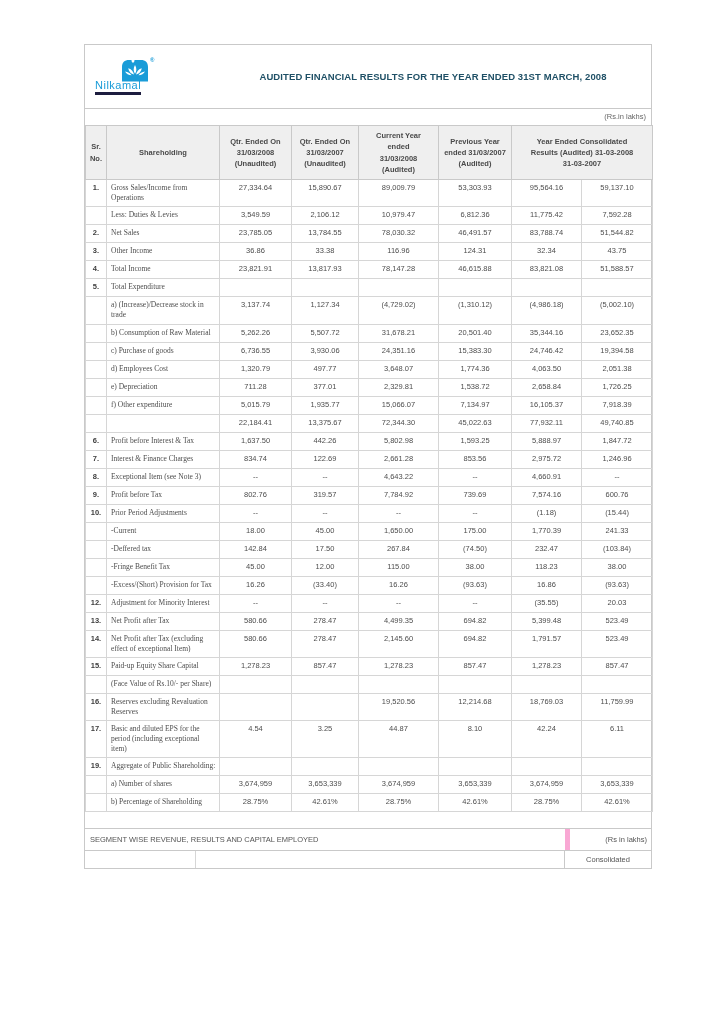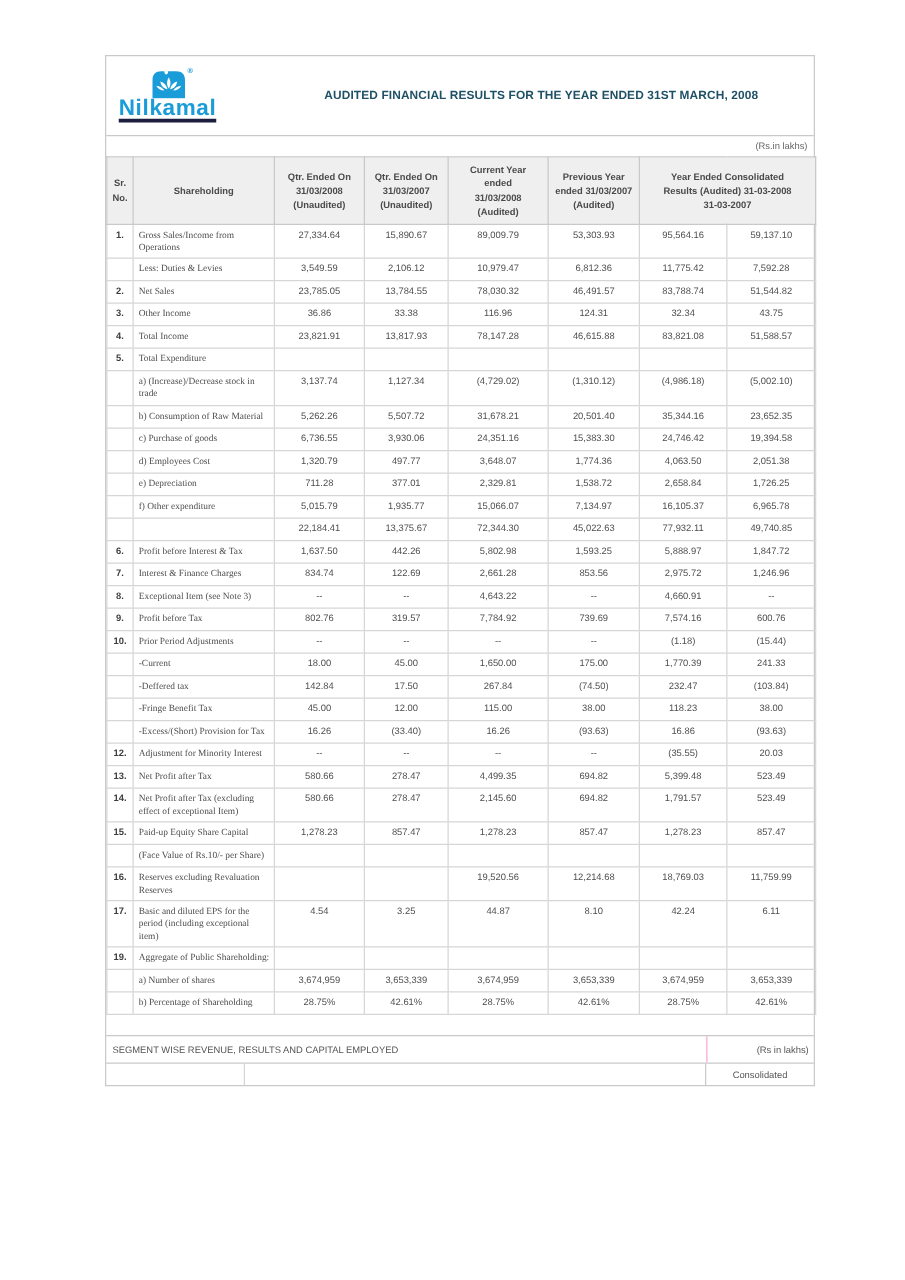--- a/index.html
+++ b/index.html
@@ -14,21 +14,21 @@
   }
   
   .doc-header {
     height:64px; display:flex; align-items:center;
     border-bottom:1px solid #c9c9c9; padding:0 10px; box-sizing:border-box;
   }
   .logo { width:122px; display:flex; flex-direction:column; align-items:flex-start; }
   .logo-top { display:flex; align-items:flex-start; margin-left:26px; }
   .reg { font-size:6px; color:#1a9cd8; margin-left:1px; margin-top:-1px; font-weight:bold; }
   .logo-text {
-    font-size:18px; font-weight:bold; color:#1a9cd8; letter-spacing:0.5px;
+    font-size:11px; font-weight:normal; color:#1a9cd8; letter-spacing:0.5px;
     border-bottom:3px solid #1d1d3f; padding-bottom:0px; line-height:1.05; margin-top:-2px;
   }
   .title {
     flex:1; text-align:center; font-size:9.5px; font-weight:bold;
     color:#1f5066; letter-spacing:0.1px; padding-left:8px;
   }
   
   .units-row {
     height:16px; line-height:16px; text-align:right; padding-right:5px;
     font-size:7.5px; color:#666;
@@ -47,21 +47,21 @@
     overflow:hidden;
   }
   .fin-table td.sr { font-weight:bold; color:#3d3d3d; text-align:center; padding-left:1px; padding-right:1px; }
   .fin-table td.part { text-align:left; padding-left:4px;font-family:Liberation Serif, serif; }
   .fin-table td.val { text-align:center; }
   
   .gap-row { height:16px; border-bottom:1px solid #c9c9c9; }
   .segment-bar { display:flex; height:21px; align-items:stretch; border-bottom:1px solid #c9c9c9; }
   .seg-title { flex:1; display:flex; align-items:center; padding-left:5px; font-size:7.5px; color:#555; }
   .seg-units {
-    width:86px; box-sizing:border-box; border-left:1px solid #f9a8d4;
+    width:86px; box-sizing:border-box; border-left:5px solid #f9a8d4;
     display:flex; align-items:center; justify-content:flex-end;
     padding-right:4px; font-size:7.5px; color:#555;
   }
   .consol-row { display:flex; height:17px; align-items:stretch; }
   .consol-c1 { width:111px; box-sizing:border-box; border-right:1px solid #d6d6d6; }
   .consol-c2 { flex:1; box-sizing:border-box; border-right:1px solid #c9c9c9; }
   .consol-c3 {
     width:86px; display:flex; align-items:center; justify-content:center;
     font-size:7.5px; color:#555;
   }
@@ -237,21 +237,21 @@
           <td class="val">1,726.25</td>
         </tr>
         <tr>
           <td class="sr"></td>
           <td class="part">f) Other expenditure</td>
           <td class="val">5,015.79</td>
           <td class="val">1,935.77</td>
           <td class="val">15,066.07</td>
           <td class="val">7,134.97</td>
           <td class="val">16,105.37</td>
-          <td class="val">6,965.78</td>
+          <td class="val">7,918.39</td>
         </tr>
         <tr>
           <td class="sr"></td>
           <td class="part"></td>
           <td class="val">22,184.41</td>
           <td class="val">13,375.67</td>
           <td class="val">72,344.30</td>
           <td class="val">45,022.63</td>
           <td class="val">77,932.11</td>
           <td class="val">49,740.85</td>

